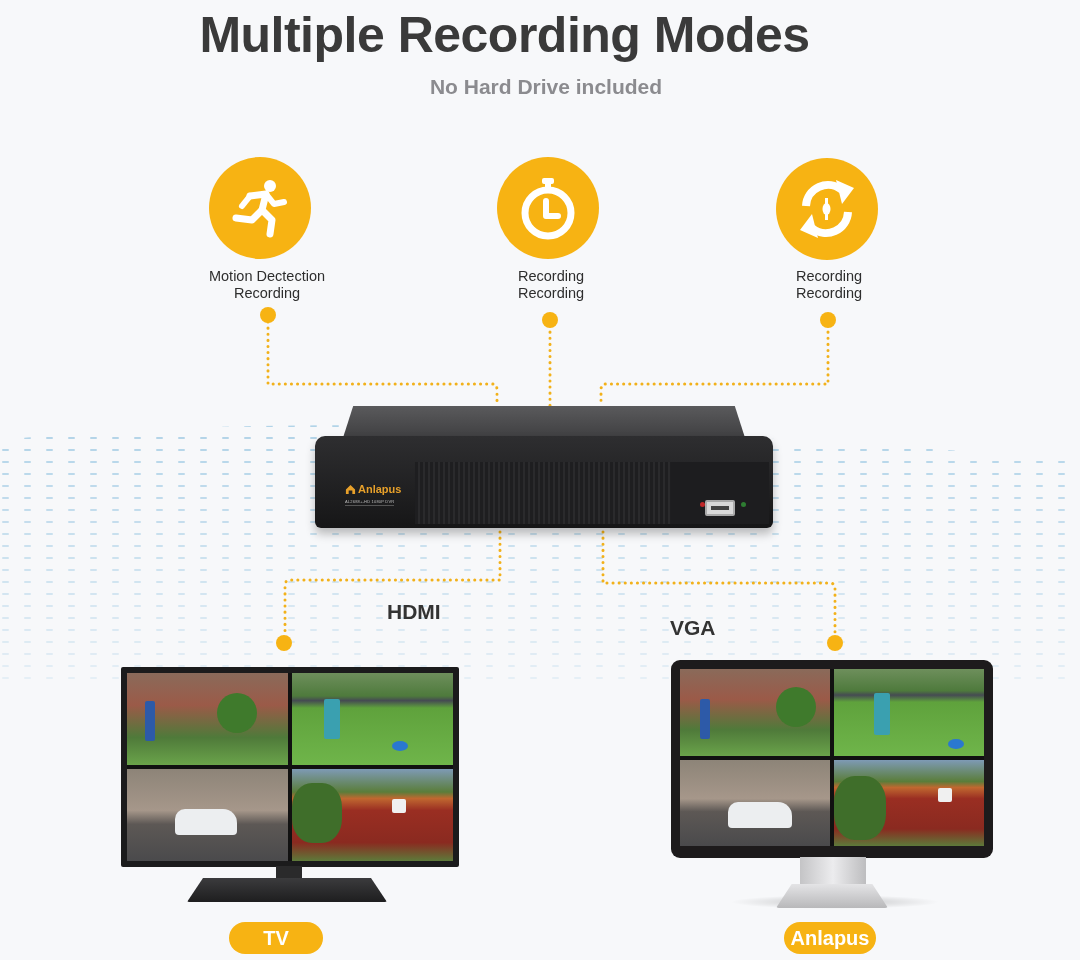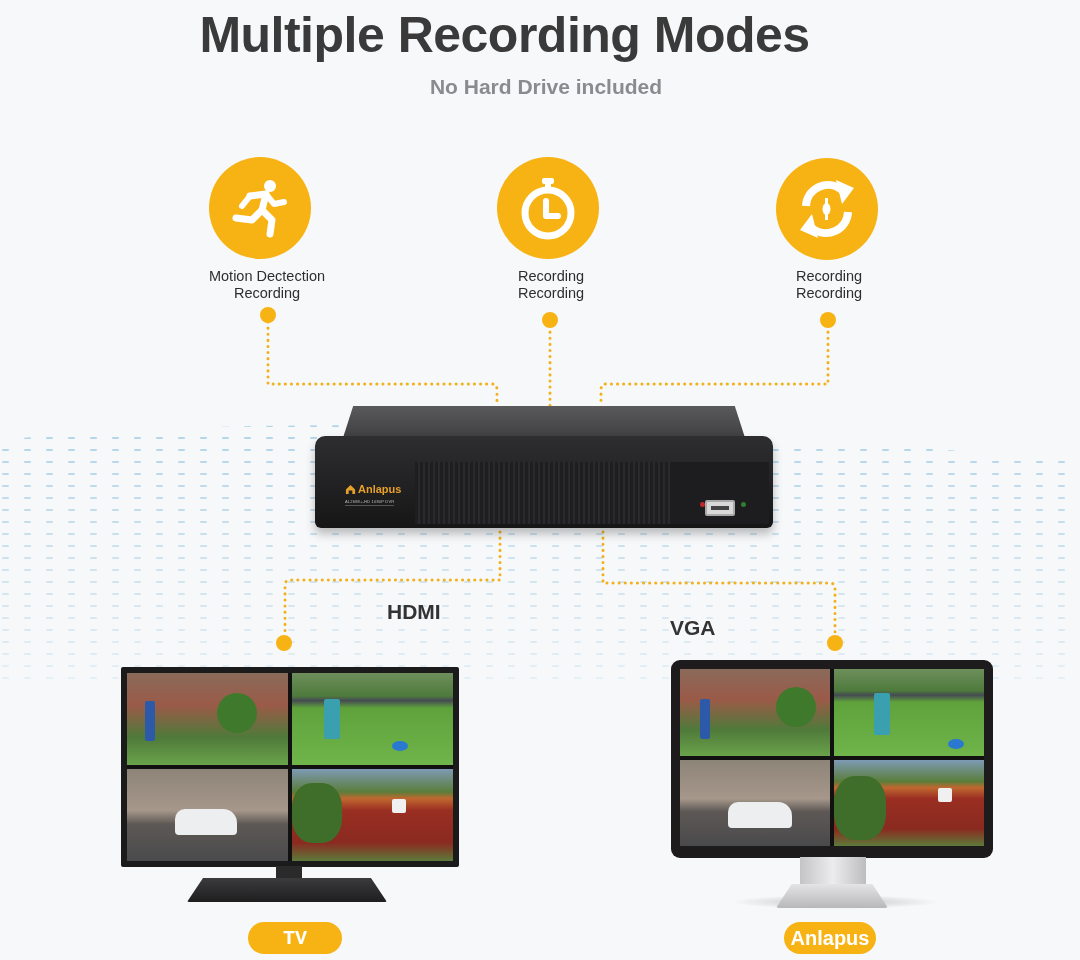--- a/index.html
+++ b/index.html
@@ -264,14 +264,14 @@
     <div class="cam cam-4">
       <div class="cam-fig" style="left:0; top:16px; width:52px; height:64px; background:#3f6e2a; border-radius:40%;"></div>
       <div class="cam-fig" style="left:104px; top:28px; width:14px; height:14px; background:#f0f0f0;"></div>
     </div>
   </div>
 </div>
 <div class="abs mon-shadow"></div>
 <div class="abs mon-neck"></div>
 <div class="abs mon-base"></div>
 
-<div class="abs pill" style="left:248px; top:922px; width:94px;font-family:Liberation Mono, monospace;">TV</div>
+<div class="abs pill" style="left:229px; top:922px; width:94px;">TV</div>
 <div class="abs pill" style="left:784px; top:922px; width:92px;">Anlapus</div>
 
 </body></html>

